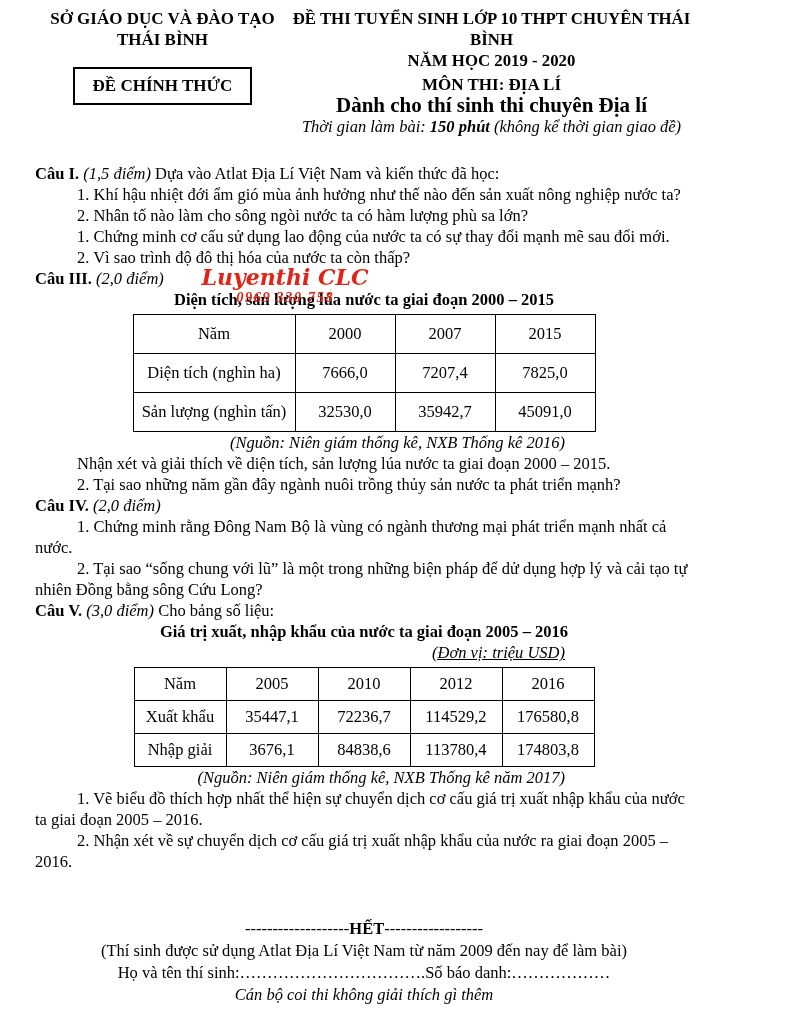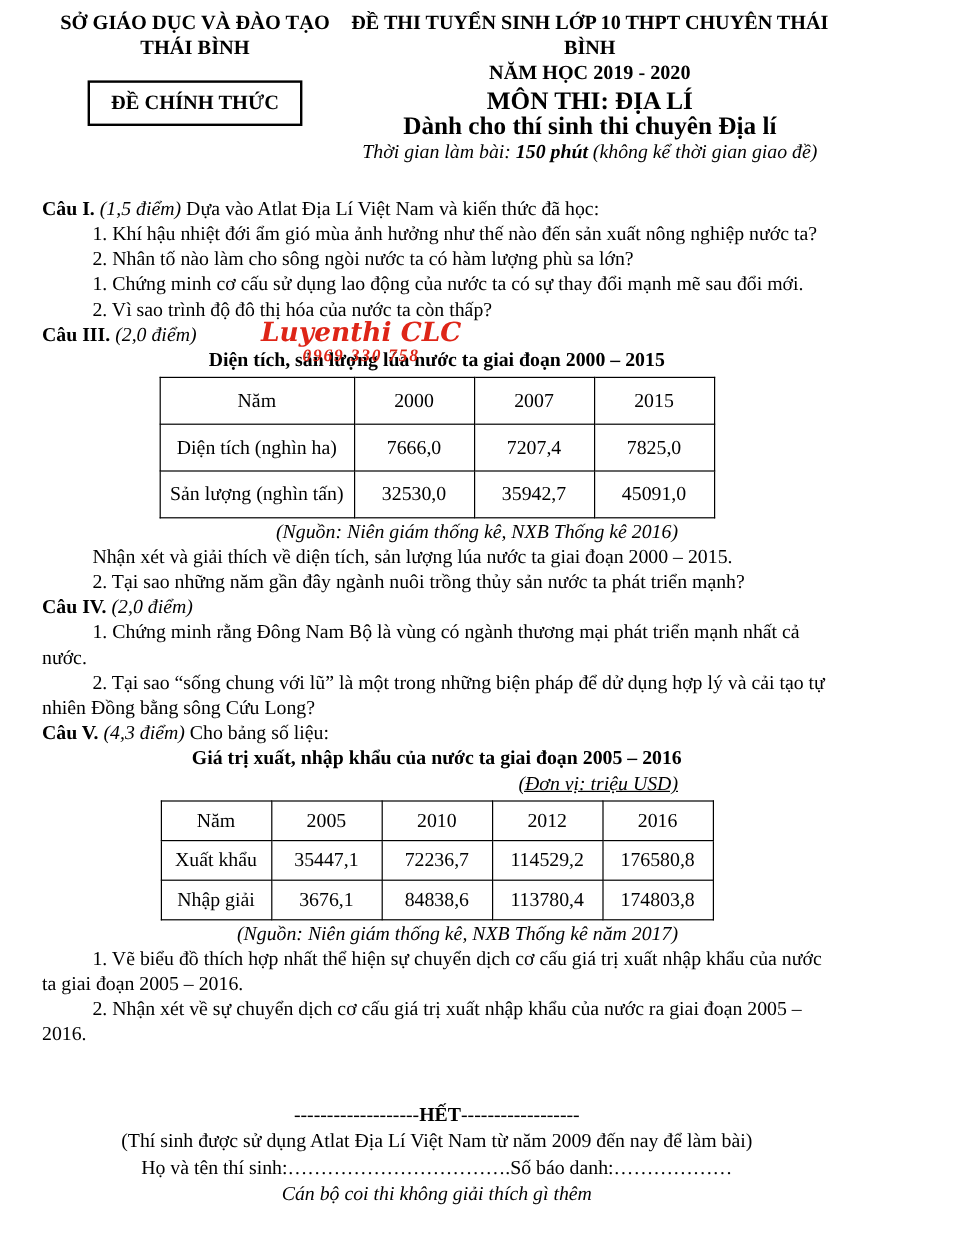--- a/index.html
+++ b/index.html
@@ -22,21 +22,21 @@
   .badge-box {
     display: inline-block;
     border: 2px solid #000;
     padding: 7px 18px;
     margin-top: 17px;
     font-weight: bold;
     font-size: 17px;
   }
   .header-right { flex: 1; text-align: center; line-height: 21px; }
   .hr-title { font-weight: bold; font-size: 16.8px; }
-  .hr-subject { font-weight: bold; font-size: 21px; margin-top: 3px; }
+  .hr-subject { font-weight: bold; font-size: 17px; margin-top: 3px; }
   .hr-audience { font-weight: bold; font-size: 21px; }
   .hr-time { font-style: italic; font-size: 16.5px; }
   .hr-time b { font-style: italic; }
   
   .doc-body { margin-top: 26px; }
   .doc-body p { margin: 0; line-height: 21px; }
   .indent { text-indent: 42px; }
   .qlabel { font-weight: bold; }
   .qpoints { font-style: italic; }
   .gap-top { margin-top: 9px; }
@@ -54,21 +54,21 @@
   }
   table.dtable th { font-weight: normal; }
   .t1 th, .t1 td { height: 39px; }
   .t1 .c0 { width: 162px; }
   .t1 .c1, .t1 .c2, .t1 .c3 { width: 100px; }
   .t2 th, .t2 td { height: 33px; }
   .t2 .c0, .t2 .c1, .t2 .c2, .t2 .c3, .t2 .c4 { width: 92px; }
   
   .watermark {
     position: absolute;
-    left: 216px;
+    left: 200px;
     top: 266px;
     width: 170px;
     text-align: center;
     font-weight: bold;
     font-style: italic;
     line-height: 1;
     pointer-events: none;
   }
   .wm-line1 { font-size: 22px; font-family: "DejaVu Serif", serif; }
   .wm-line2 { font-size: 14.5px; letter-spacing: 1.5px; margin-top: 2px; }
@@ -143,21 +143,21 @@
       </table>
 
     <p class="source-line">(Nguồn: Niên giám thống kê, NXB Thống kê 2016)</p>
     <p class="indent">Nhận xét và giải thích về diện tích, sản lượng lúa nước ta giai đoạn 2000 – 2015.</p>
     <p class="indent">2. Tại sao những năm gần đây ngành nuôi trồng thủy sản nước ta phát triển mạnh?</p>
 
     <p><span class="qlabel">Câu IV.</span> <span class="qpoints">(2,0 điểm)</span></p>
     <p class="indent">1. Chứng minh rằng Đông Nam Bộ là vùng có ngành thương mại phát triển mạnh nhất cả nước.</p>
     <p class="indent">2. Tại sao “sống chung với lũ” là một trong những biện pháp để dử dụng hợp lý và cải tạo tự nhiên Đồng bằng sông Cứu Long?</p>
 
-    <p><span class="qlabel">Câu V.</span> <span class="qpoints">(4,3 điểm)</span> <span>Cho bảng số liệu:</span></p>
+    <p><span class="qlabel">Câu V.</span> <span class="qpoints">(3,0 điểm)</span> <span>Cho bảng số liệu:</span></p>
     <p class="table-title">Giá trị xuất, nhập khẩu của nước ta giai đoạn 2005 – 2016</p>
     <p class="unit-line">(Đơn vị: triệu USD)</p>
 
     <table class="dtable t2">
       <tbody>
           <tr>
         <th class="c0">Năm</th>
         <th class="c1">2005</th>
         <th class="c2">2010</th>
         <th class="c3">2012</th>

